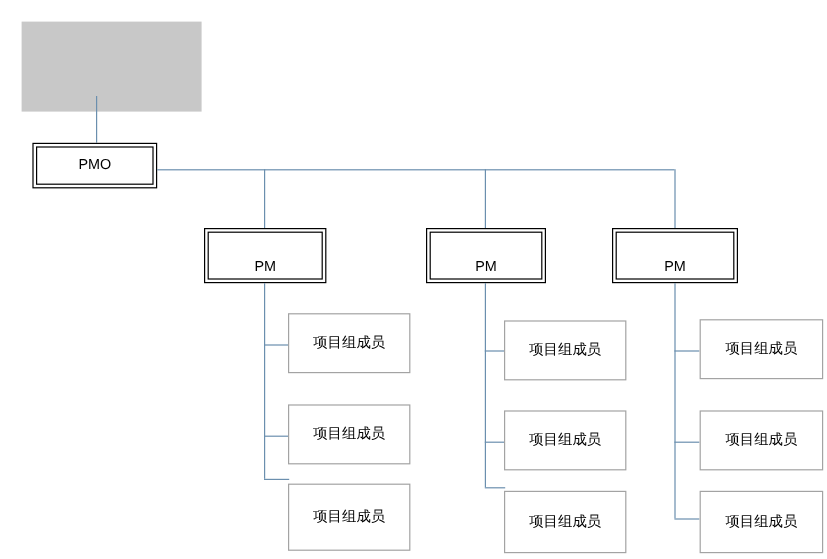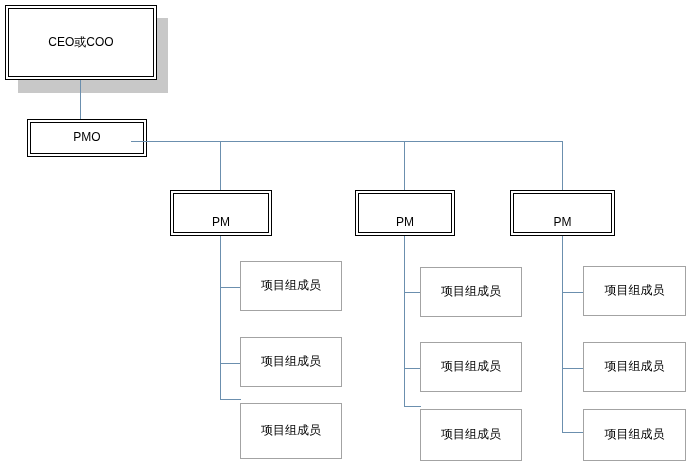--- a/index.html
+++ b/index.html
@@ -71,29 +71,24 @@
   .label-pm   { font-size: 12px; margin-top: 20px; }
   .label-team { font-size: 12px; }
 </style>
 </head>
 <body>
 
 <div id="canvas">
 
   <div class="shadow" style="left:18px; top:18px; width:150px; height:75px;"></div>
 
-  <div class="node double" style="left:5px; top:5px; width:152px; height:75px;">
-    <span class="inner">
-      <span class="label-ceo">CEO或COO</span>
-    </span>
-  </div>
 
   <div class="conn v" style="left:80px; top:80px; width:1px; height:39px;"></div>
 
-  <div class="node double" style="left:27px; top:119px; width:120px; height:38px;justify-content:center;">
+  <div class="node double" style="left:27px; top:119px; width:104px; height:38px;justify-content:center;">
     <span class="inner">
       <span class="label-pmo">PMO</span>
     </span>
   </div>
 
   <div class="conn h" style="left:131px; top:141px; width:431px; height:1px;"></div>
 
   <div class="conn v" style="left:220px; top:141px; width:1px; height:49px;"></div>
   <div class="conn v" style="left:404px; top:141px; width:1px; height:49px;"></div>
   <div class="conn v" style="left:562px; top:141px; width:1px; height:49px;"></div>

